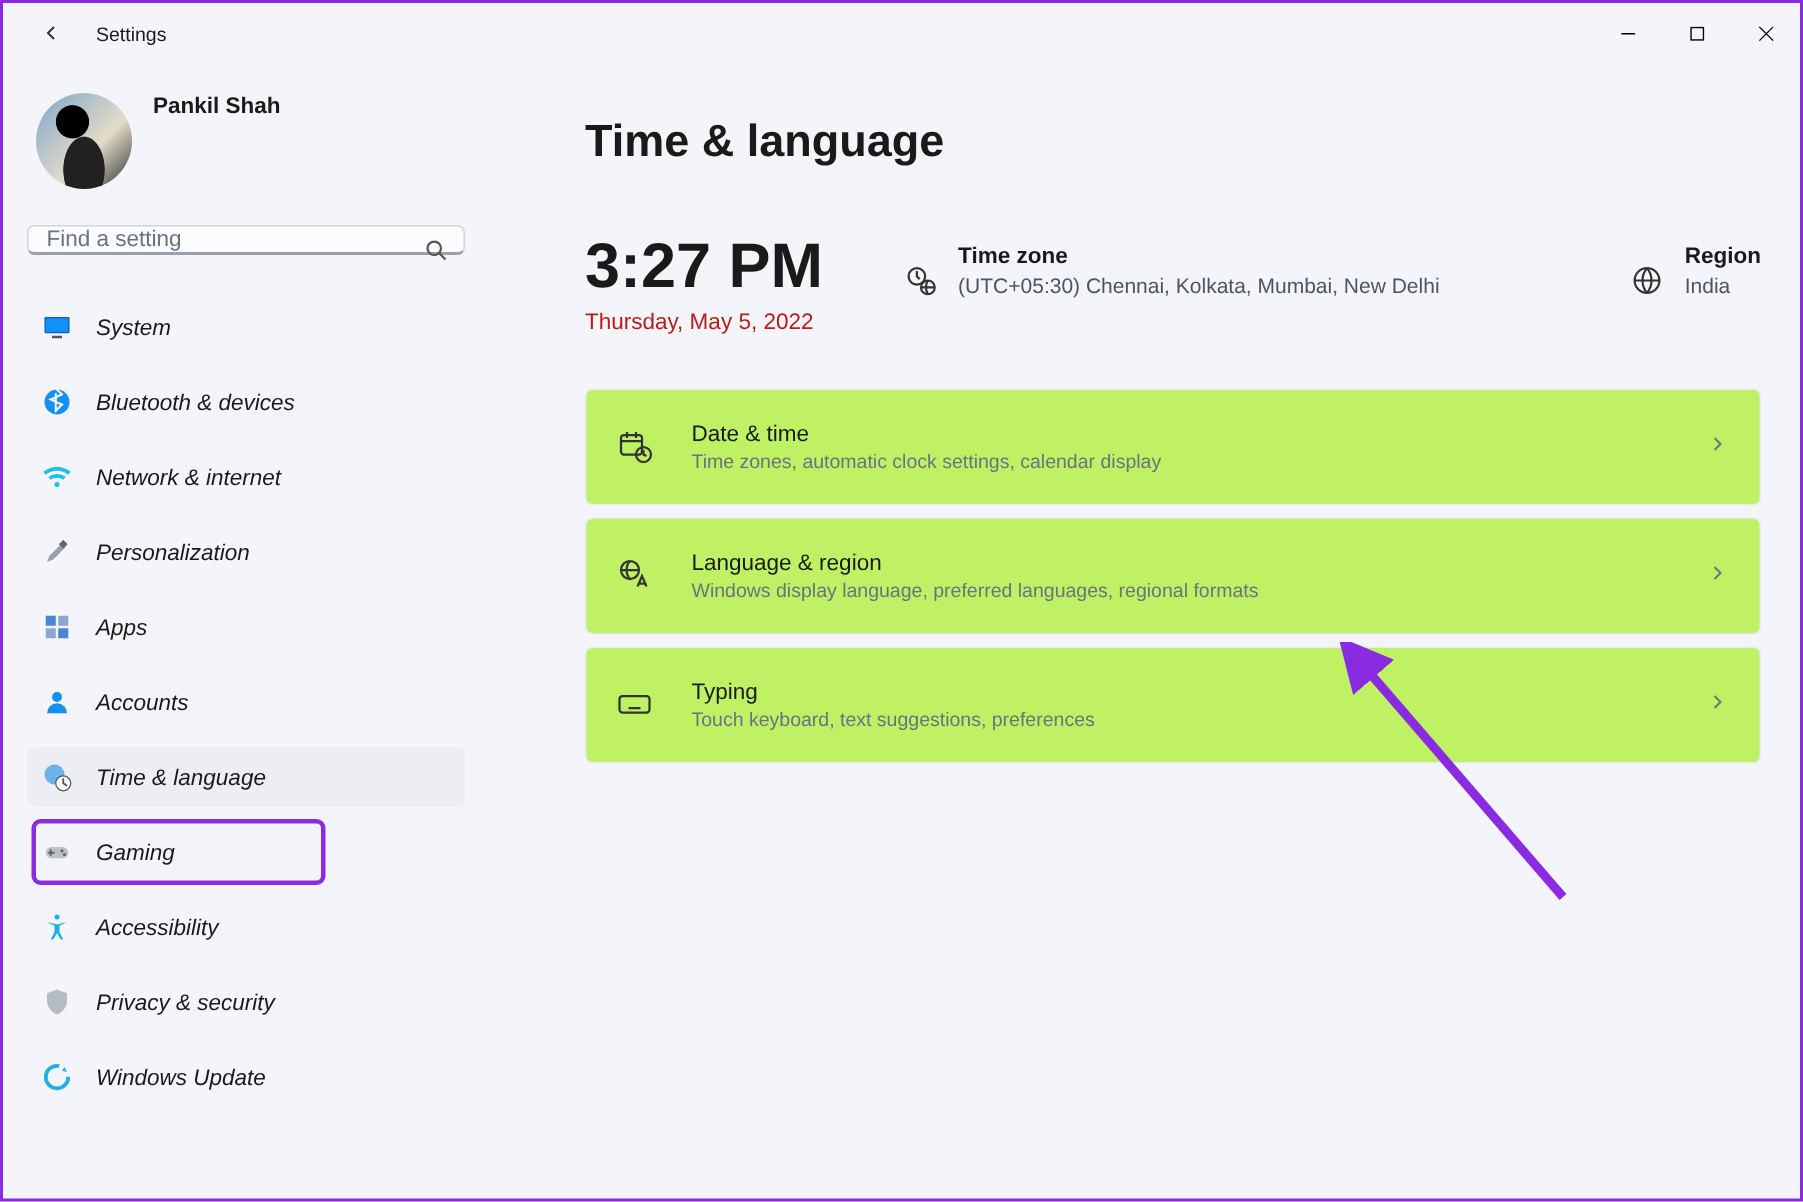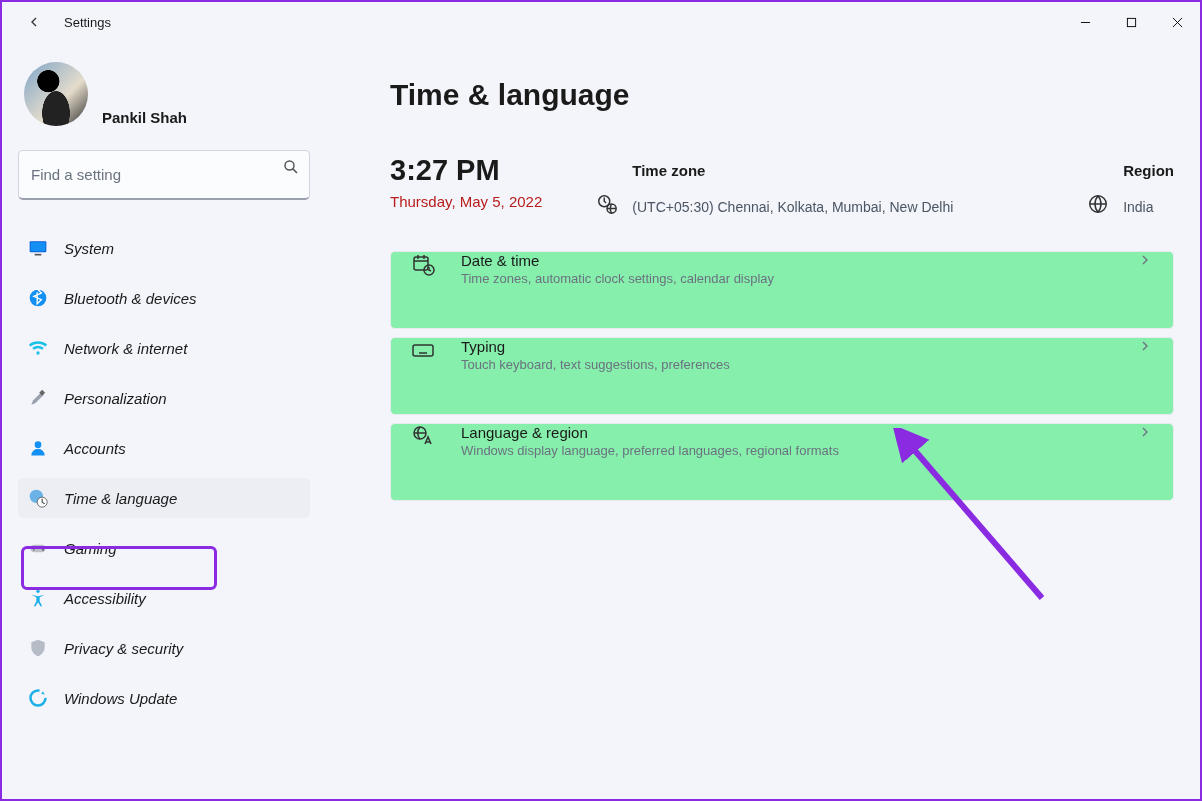--- a/index.html
+++ b/index.html
@@ -35,39 +35,39 @@
   .content {
     display: flex;
     height: calc(100% - 40px);
   }
   .sidebar {
     width: 324px;
     padding: 20px 16px 0 16px;
     flex-shrink: 0;
   }
   .profile {
-    display:flex; align-items:flex-end; gap:14px; margin-bottom: 24px;
+    display:flex; align-items:flex-start; gap:14px; margin-bottom: 24px;
     padding-left: 6px;
   }
   .avatar {
     width: 64px; height:64px; border-radius:50%;
     background: linear-gradient(135deg,#7fa5c9 0%, #e4dccb 60%, #2a2a2a 100%);
     position:relative; overflow:hidden;
   }
   .avatar::after{
     content:""; position:absolute; inset:0;
     background: radial-gradient(circle at 38% 30%, #000 0 18%, transparent 19%),
                 radial-gradient(ellipse at 50% 80%, #222 0 30%, transparent 31%);
   }
   .profile-name { font-weight:600; font-size:15px; color:#1a1a1a;}
   .search-wrap {
     position:relative; margin-bottom: 28px;
   }
   .search-wrap input {
-    width: 100%; height: 50px; border-radius:5px;
+    width: 100%; height: 20px; border-radius:5px;
     border:1px solid #d0d4dc; background:#fbfcfe;
     padding: 0 36px 0 12px; font-size:15px; color:#333;
     border-bottom: 2px solid #9aa0ac;
     outline:none;
   }
   .search-wrap input::placeholder { color:#6b7280; }
   .search-wrap .sicon {
     position:absolute; right:10px; top:8px; width:18px; height:18px;
     color:#555;
   }
@@ -90,30 +90,30 @@
   }
   .main {
     flex:1;
     padding: 36px 26px 0 64px;
     position:relative;
   }
   h1 { font-size:30px; font-weight:600; color:#1a1a1a; margin-bottom: 44px; }
   .headrow {
     display:flex; align-items:flex-start; gap: 42px; margin-bottom: 36px;
   }
-  .clock-big { font-size: 29px; font-weight:600; color:#1a1a1a; line-height:1; }
+  .clock-big { font-size: 42px; font-weight:600; color:#1a1a1a; line-height:1; }
   .clock-date { font-size:15px; color:#b91c1c; margin-top:8px; }
   .info-block { display:flex; align-items:flex-end; gap:14px; padding-top:6px;}
   .info-block .label { font-weight:600; font-size:15px; color:#1a1a1a; }
-  .info-block .value { font-size:14px; color:#4b5563; margin-top:20px;}
+  .info-block .value { font-size:14px; color:#4b5563; margin-top:3px;}
   .info-block .iicon { width:22px; height:22px; color:#333; margin-top:2px; flex-shrink:0;}
   .settings-list { display:flex; flex-direction:column; gap:8px; }
   .setting-card {
-    background:#86efac; border:1px solid #e7eaf0; border-radius:5px;
-    height: 78px; display:flex; padding: 0 20px;
+    background:#bef264; border:1px solid #e7eaf0; border-radius:5px;
+    height: 78px; display:flex; align-items:center; padding: 0 20px;
     cursor:pointer;
   }
   .setting-card .cicon { width:26px; height:26px; color:#333; margin-right: 24px; flex-shrink:0;}
   .setting-card .ctitle { font-size:15px; color:#1a1a1a; }
   .setting-card .cdesc { font-size:13px; color:#6b7280; margin-top:2px; }
   .setting-card .chevron { margin-left:auto; color:#6b7280; }
   .arrow-annotation {
     position:absolute; left:556px; top:386px; width:200px; height:200px;
     pointer-events:none;
   }
@@ -199,20 +199,31 @@
           <span class="nicon">
             <svg viewBox="0 0 24 24" width="20" height="20">
               <path d="M4 20l5-2 10-10-3-3L6 15z" fill="#9aa0ac"></path>
               <rect x="15" y="3" width="5" height="5" transform="rotate(45 17 5)" fill="#666"></rect>
             </svg>
           </span>
     <span>Personalization</span>
         </div>
         <div class="nav-item">
           <span class="nicon">
+            <svg viewBox="0 0 24 24" width="20" height="20">
+              <rect x="3" y="3" width="8" height="8" fill="#4b84d6"></rect>
+              <rect x="13" y="3" width="8" height="8" fill="#8aa7d0"></rect>
+              <rect x="3" y="13" width="8" height="8" fill="#8aa7d0"></rect>
+              <rect x="13" y="13" width="8" height="8" fill="#4b84d6"></rect>
+            </svg>
+          </span>
+    <span>Apps</span>
+        </div>
+        <div class="nav-item">
+          <span class="nicon">
             <svg viewBox="0 0 24 24" width="20" height="20" fill="#1390f4">
               <circle cx="12" cy="8" r="4"></circle>
               <path d="M4 21a8 8 0 0116 0z"></path>
             </svg>
           </span>
     <span>Accounts</span>
         </div>
         <div class="nav-item selected">
           <span class="nicon">
             <svg viewBox="0 0 24 24" width="20" height="20">
@@ -310,42 +321,42 @@
       <div class="cdesc">Time zones, automatic clock settings, calendar display</div>
     </div>
     <span class="chevron">
       <svg viewBox="0 0 24 24" width="16" height="16" fill="none" stroke="currentColor" stroke-width="2">
               <path d="M9 6l6 6-6 6"></path>
             </svg>
     </span>
         </div>
         <div class="setting-card">
           <span class="cicon"><svg viewBox="0 0 24 24" width="24" height="24" fill="none" stroke="#333" stroke-width="1.5">
-              <rect x="2" y="7" width="20" height="11" rx="2"></rect>
-              <path d="M6 11h0M10 11h0M14 11h0M18 11h0M8 15h8"></path>
-            </svg></span>
-    <div>
-      <div class="ctitle">Typing</div>
-      <div class="cdesc">Touch keyboard, text suggestions, preferences</div>
-    </div>
-    <span class="chevron">
-      <svg viewBox="0 0 24 24" width="16" height="16" fill="none" stroke="currentColor" stroke-width="2">
-              <path d="M9 6l6 6-6 6"></path>
-            </svg>
-    </span>
-        </div>
-        <div class="setting-card">
-          <span class="cicon"><svg viewBox="0 0 24 24" width="24" height="24" fill="none" stroke="#333" stroke-width="1.5">
               <circle cx="9" cy="9" r="6"></circle>
               <path d="M3 9h12M9 3a9 9 0 000 12"></path>
               <path d="M14 20l3-7 3 7M15 18h4"></path>
             </svg></span>
     <div>
       <div class="ctitle">Language &amp; region</div>
       <div class="cdesc">Windows display language, preferred languages, regional formats</div>
+    </div>
+    <span class="chevron">
+      <svg viewBox="0 0 24 24" width="16" height="16" fill="none" stroke="currentColor" stroke-width="2">
+              <path d="M9 6l6 6-6 6"></path>
+            </svg>
+    </span>
+        </div>
+        <div class="setting-card">
+          <span class="cicon"><svg viewBox="0 0 24 24" width="24" height="24" fill="none" stroke="#333" stroke-width="1.5">
+              <rect x="2" y="7" width="20" height="11" rx="2"></rect>
+              <path d="M6 11h0M10 11h0M14 11h0M18 11h0M8 15h8"></path>
+            </svg></span>
+    <div>
+      <div class="ctitle">Typing</div>
+      <div class="cdesc">Touch keyboard, text suggestions, preferences</div>
     </div>
     <span class="chevron">
       <svg viewBox="0 0 24 24" width="16" height="16" fill="none" stroke="currentColor" stroke-width="2">
               <path d="M9 6l6 6-6 6"></path>
             </svg>
     </span>
         </div>
       </div>
 
     <svg class="arrow-annotation" viewBox="0 0 200 200">

